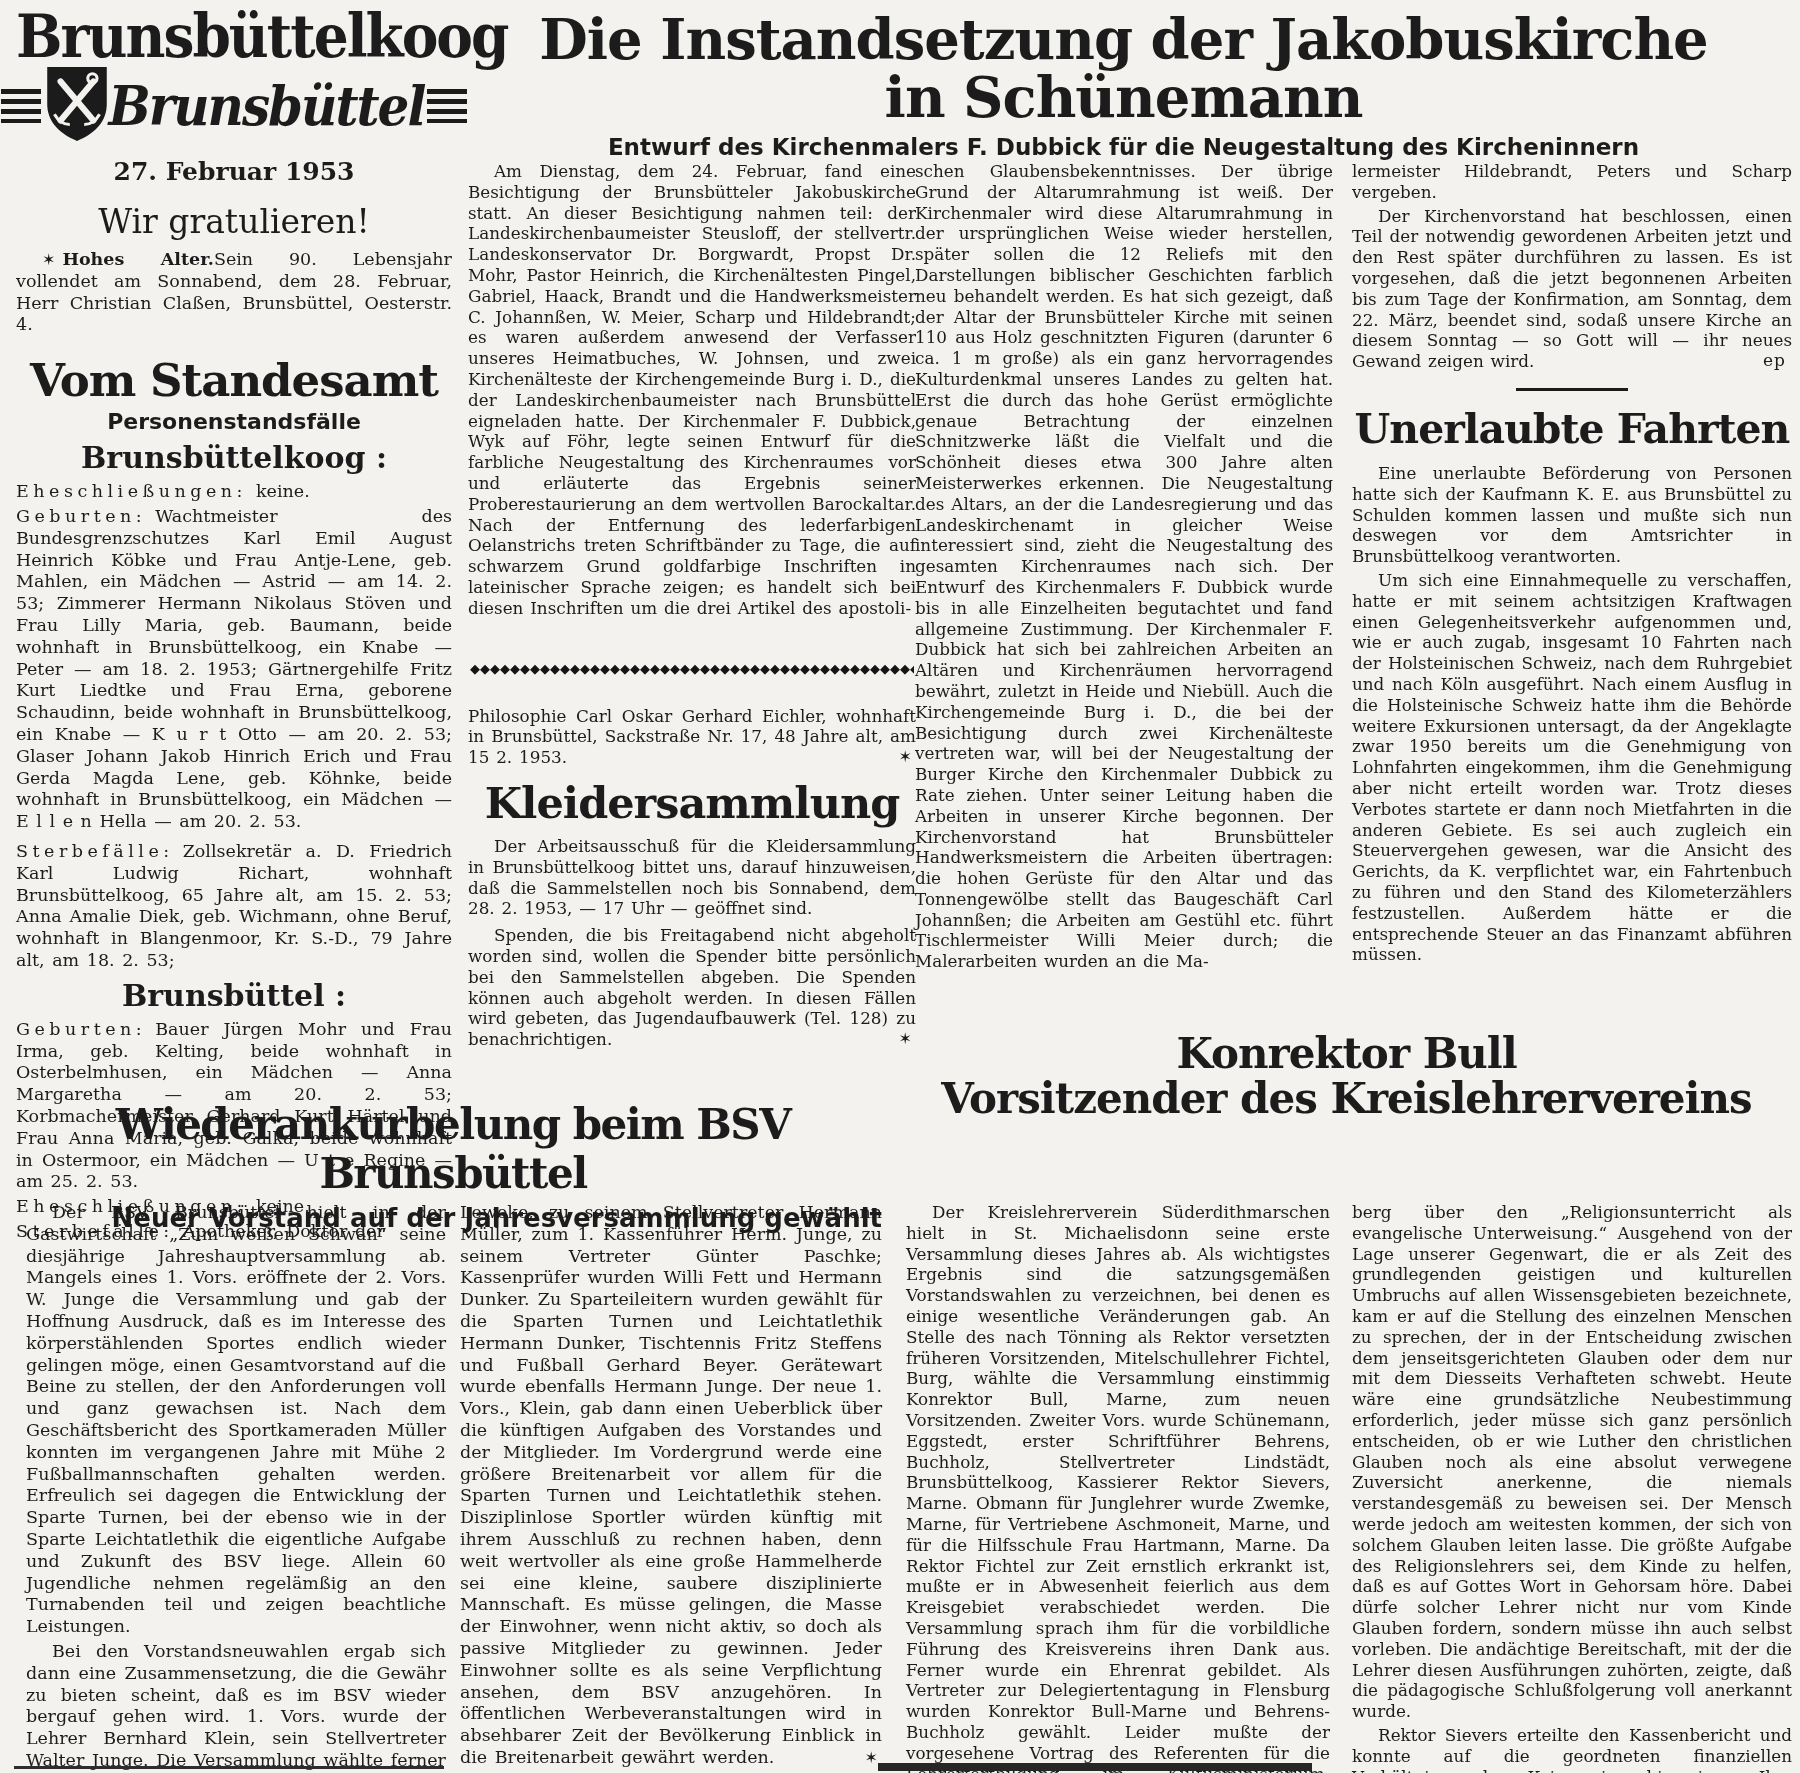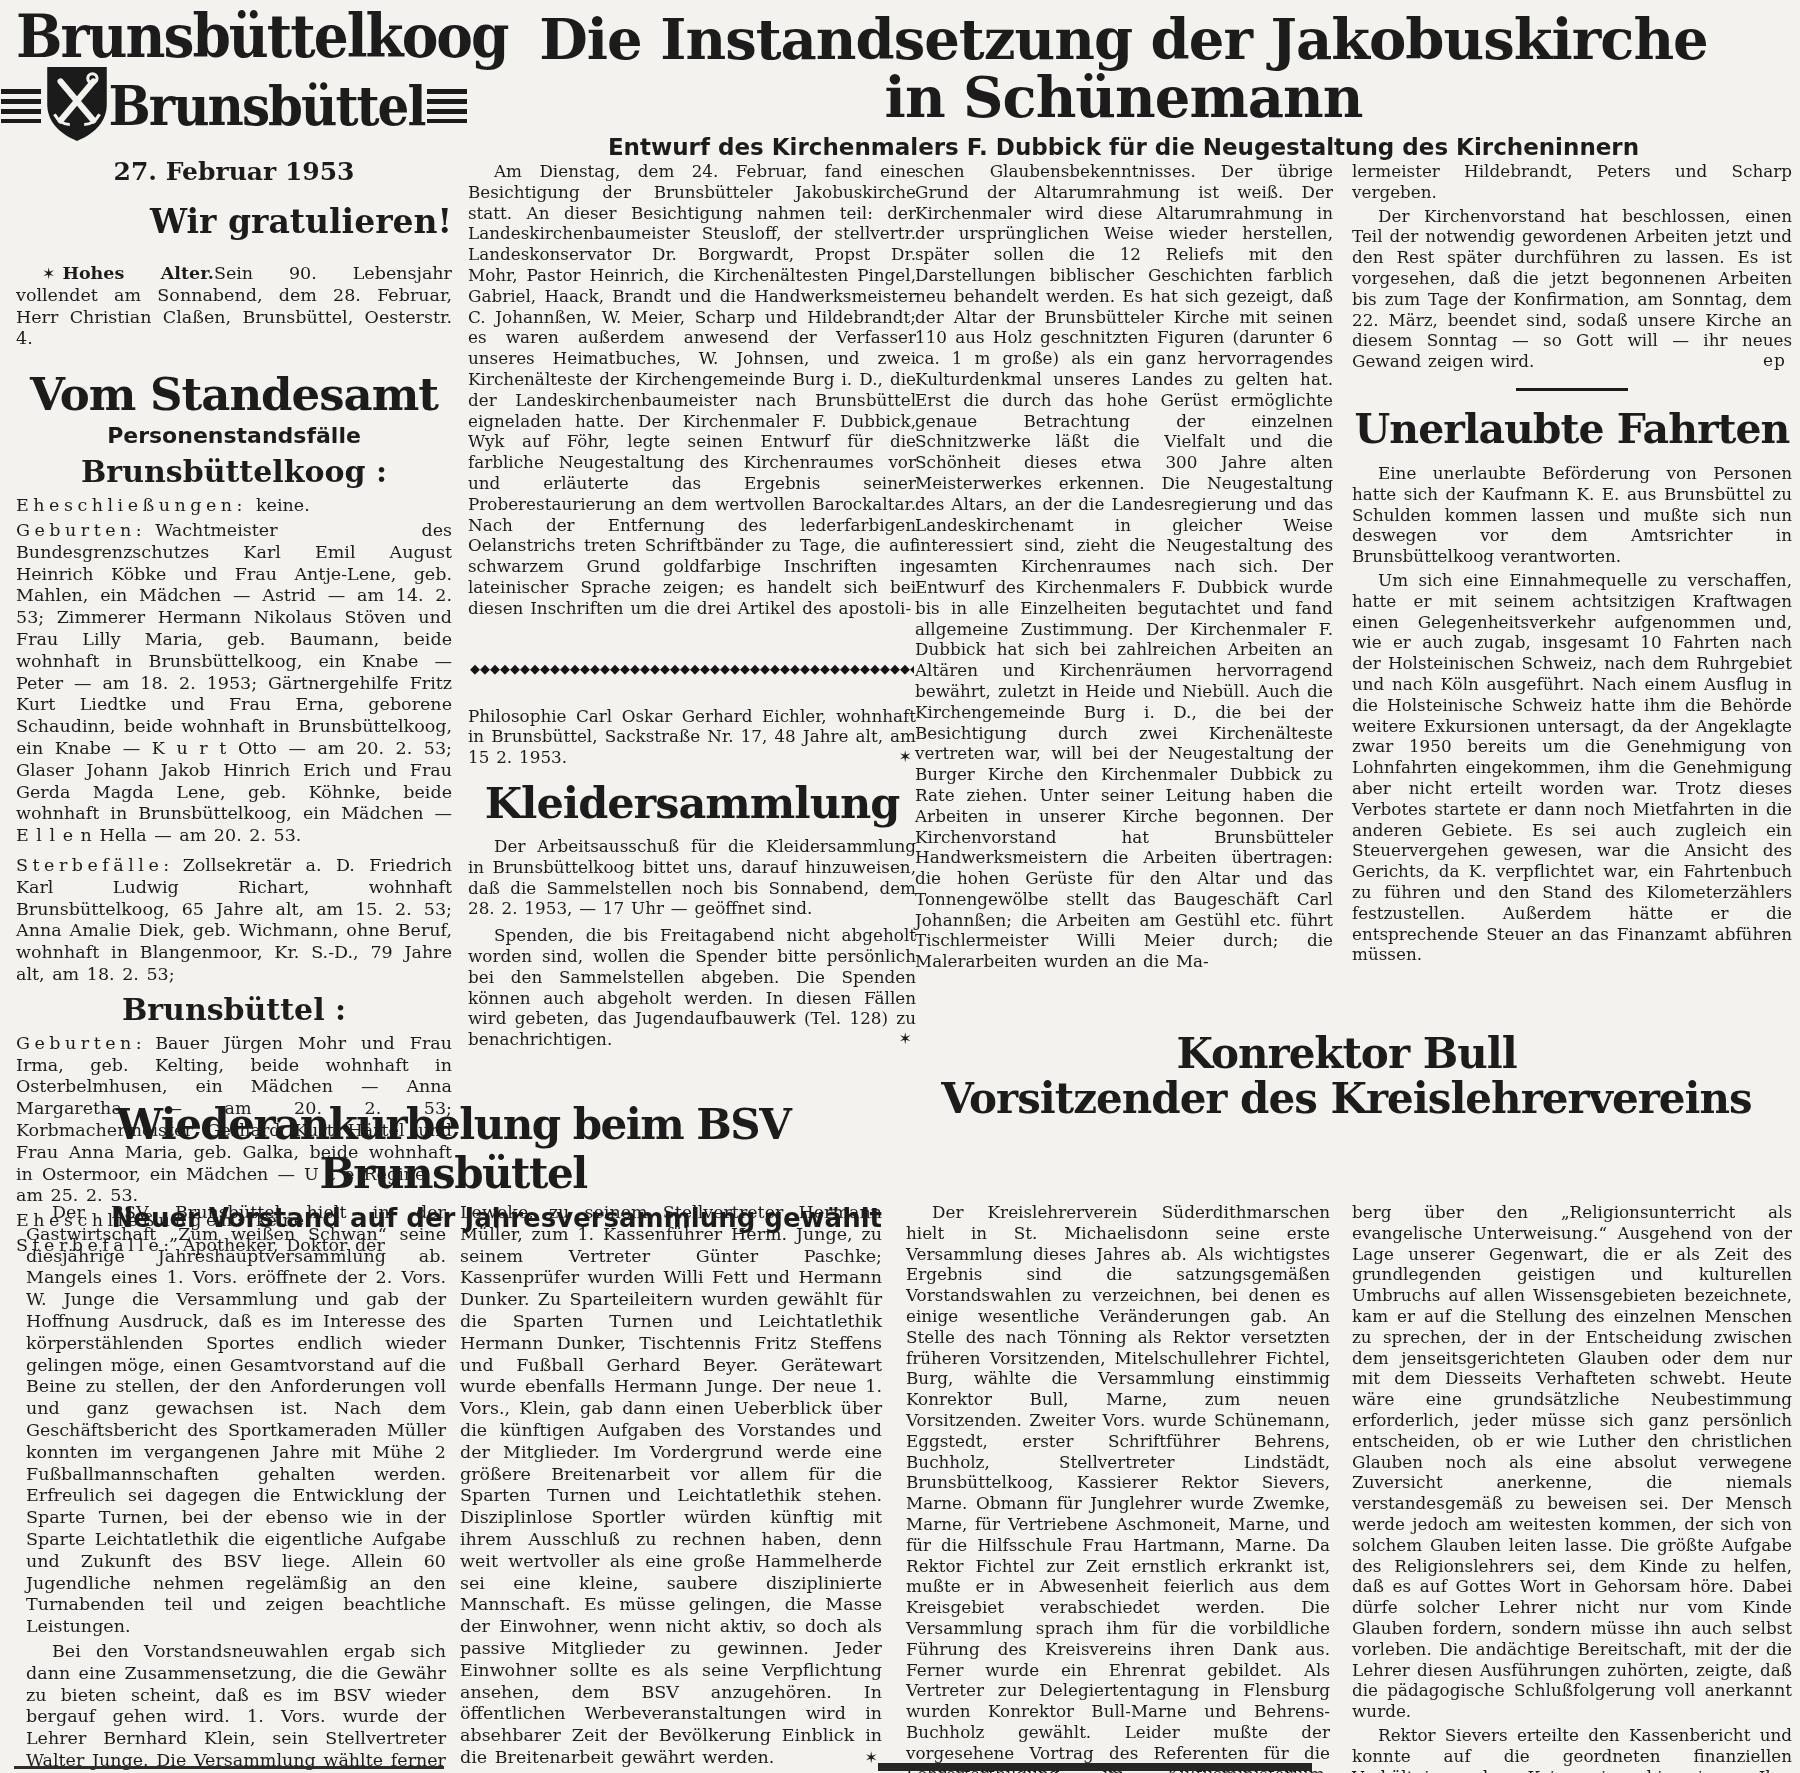--- a/index.html
+++ b/index.html
@@ -16,26 +16,26 @@
   .pl{}
   .star{font-family:"DejaVu Sans",sans-serif;margin-right:7px;font-size:16px;}
   .endmark{position:absolute;right:4px;bottom:0;font-family:"DejaVu Sans",sans-serif;font-size:16px;}
   .sig{position:absolute;right:6px;bottom:1px;font-size:17px;letter-spacing:1px;}
   
   #left-col{left:16px;top:8px;width:436px;}
   .masthead{text-align:center;}
   .bl{font-weight:bold;letter-spacing:-2px;display:inline-block;transform:scaleY(1.08);}
   .l1{font-size:55px;line-height:1.0;}
   .l2{font-size:50px;}
-  .mast2{display:flex;align-items:center;justify-content:center;gap:3px;margin-top:2px;}
+  .mast2{display:flex;align-items:center;justify-content:center;gap:3px;margin-top:2px;font-style:italic;}
   .banner{width:40px;height:34px;flex:0 0 auto;
           background:repeating-linear-gradient(180deg,#1b1b1b 0 5px,rgba(0,0,0,0) 5px 10px);}
   .crest{flex:0 0 auto;margin-right:-4px;}
   .mast-date{font-weight:bold;font-size:25px;margin-top:10px;}
-  .h-wir{font-size:33px;margin:16px 0 22px;text-align:right;font-weight:bold;}
+  .h-wir{font-size:33px;margin:16px 0 8px;text-align:center;font-weight:normal;}
   .h-standesamt{font-size:45px;margin:18px 0 0;text-align:center;font-weight:bold;letter-spacing:-1px;}
   .h-pstand{font-size:22px;font-weight:bold;font-family:"DejaVu Sans",sans-serif;text-align:center;margin:2px 0 6px;}
   .h-place{font-size:30px;font-weight:bold;text-align:center;margin:6px 0 6px;}
   
   #main-title{left:455px;top:10px;width:1337px;text-align:center;}
   .t1,.t2{font-size:56px;font-weight:bold;line-height:1.04;letter-spacing:-1px;}
   .sub-sans{font-family:"DejaVu Sans",sans-serif;font-weight:bold;}
   #main-title .sub-sans{font-size:23px;margin-top:8px;}
   
   #colA{left:468px;top:161px;width:448px;}

